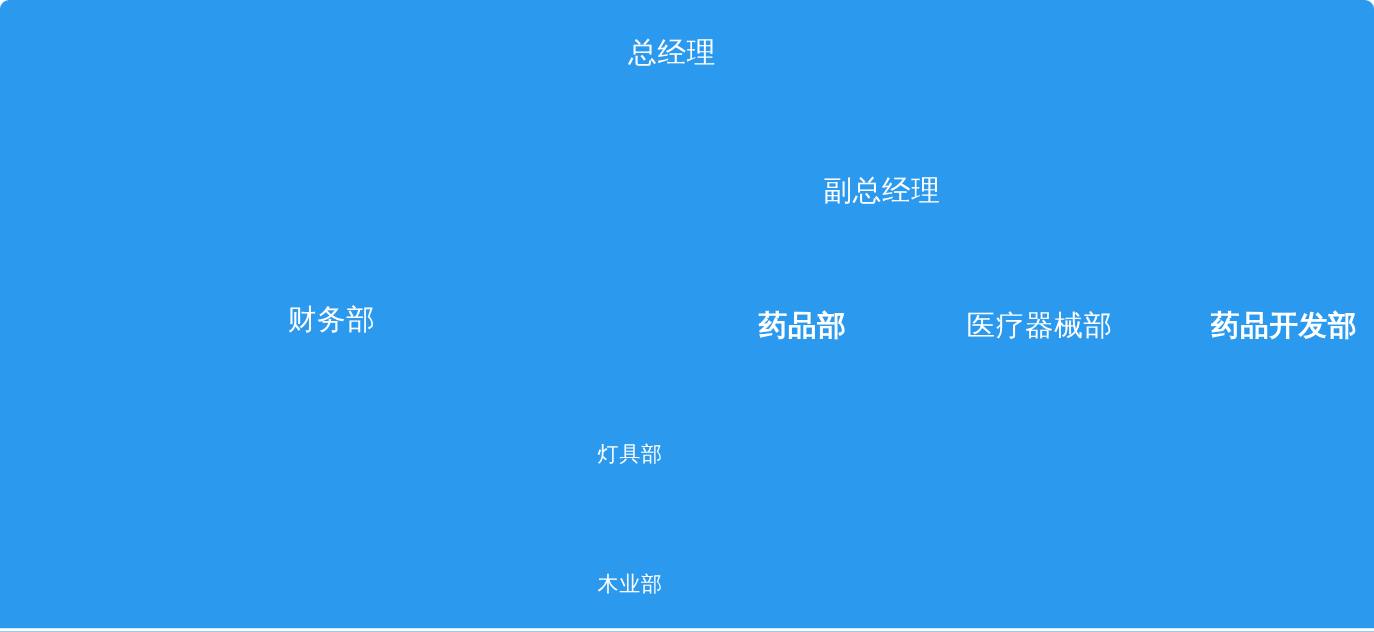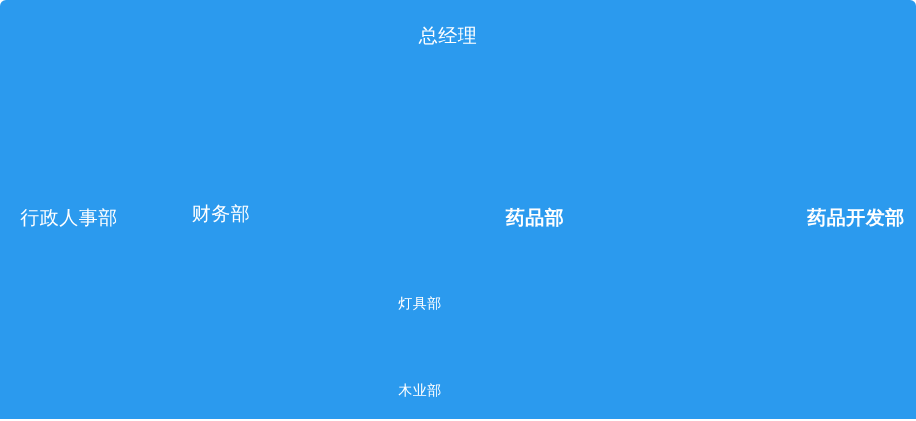--- a/index.html
+++ b/index.html
@@ -39,34 +39,37 @@
 </style>
 </head>
 <body>
 
 <div id="org-canvas" style="width: 916px; height: 419px; background: rgb(43, 154, 238); color: rgb(255, 255, 255);">
 
   <div class="node level-root" style="left:448px; top:22px;">
     <span>总经理</span>
   </div>
 
+  <div class="node level-second" style="left:588px; top:114px;">
+    <span>副总经理</span>
+  </div>
 
-  <div class="node level-dept" style="left:69px; top:204px;">
-    <span>行政人事部</span>
-  </div>
 
   <div class="node level-dept" style="left:221px; top:200px;">
     <span>财务部</span>
   </div>
 
 
   <div class="node level-dept" style="left:535px; top:204px;font-weight:bold;">
     <span>药品部</span>
   </div>
 
+  <div class="node level-dept" style="left:693px; top:204px;">
+    <span>医疗器械部</span>
+  </div>
 
   <div class="node level-dept" style="left:856px; top:204px;font-weight:bold;">
     <span>药品开发部</span>
   </div>
 
   <div class="node level-sub" style="left:420px; top:290px;">
     <span>灯具部</span>
   </div>
 
   <div class="node level-sub" style="left:420px; top:377px;">

